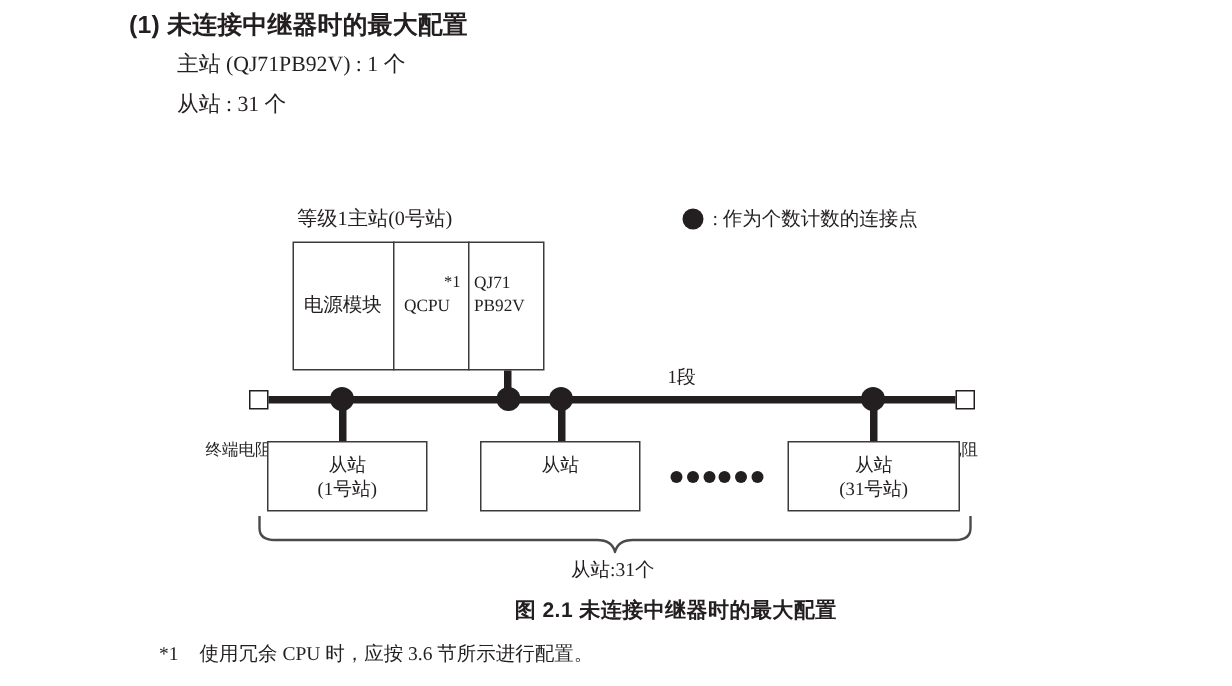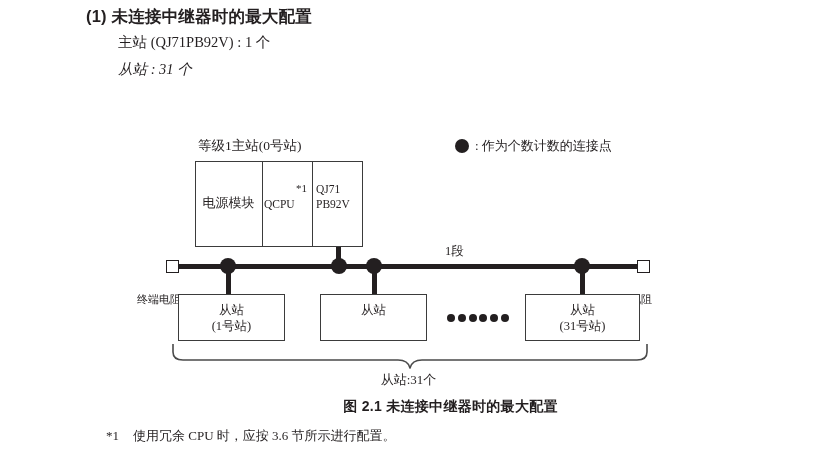--- a/index.html
+++ b/index.html
@@ -25,21 +25,21 @@
     letter-spacing: 0.2px;
     white-space: nowrap;
     font-family: "Liberation Sans", "DejaVu Sans", sans-serif;
   }
   .spec-line {
     font-size: 14.5px;
     white-space: nowrap;
     font-family: "Liberation Serif", "DejaVu Serif", serif;
   }
   #spec-master { left: 118px; top: 33px; text-align: center; }
-  #spec-slave  { left: 118px; top: 60px; font-style: italic; }
+  #spec-slave  { left: 118px; top: 60px; }
 
   
   #diagram {
     left: 0px; top: 0px;
     width: 821px; height: 457px;
   }
 
   .dlabel {
     font-size: 13px;
     white-space: nowrap;
@@ -65,21 +65,21 @@
   }
   #rack-div-1 { left: 262px; }
   #rack-div-2 { left: 312px; }
 
   #rack-label-power {
     left: 195px; top: 194px; width: 67px;
     text-align: center; font-size: 13px;
   }
   #rack-label-qcpu {
     left: 264px; top: 198px; width: 36px;
-    text-align: left; font-size: 11.5px;
+    text-align: right; font-size: 11.5px;
   }
   #rack-label-star {
     left: 296px; top: 182px;
     font-size: 11px;
   }
   #rack-label-master {
     left: 316px; top: 182px; width: 48px;
     font-size: 11.5px; line-height: 15px;
     text-align: left;
   }

